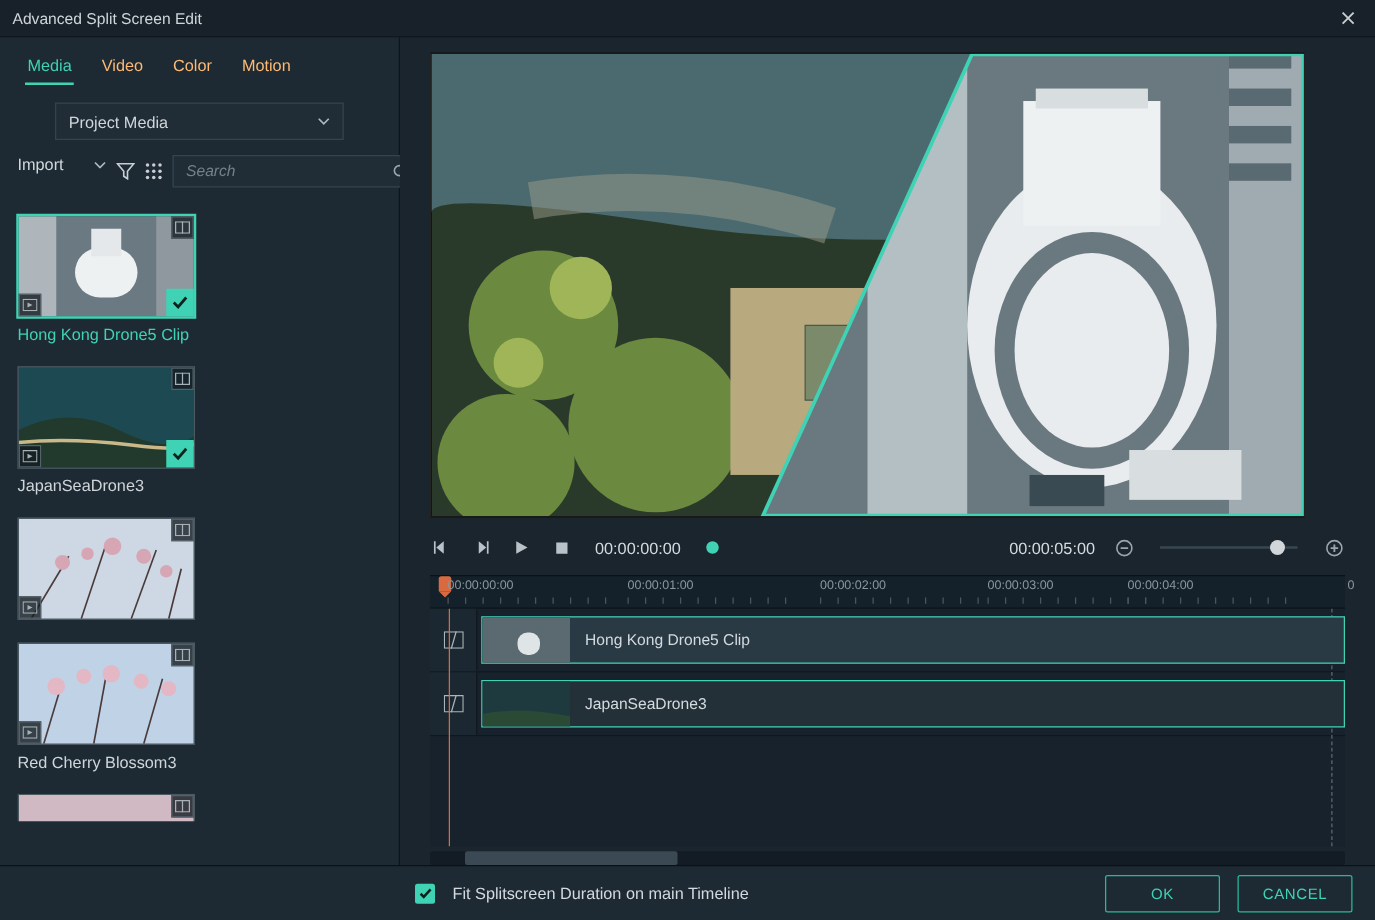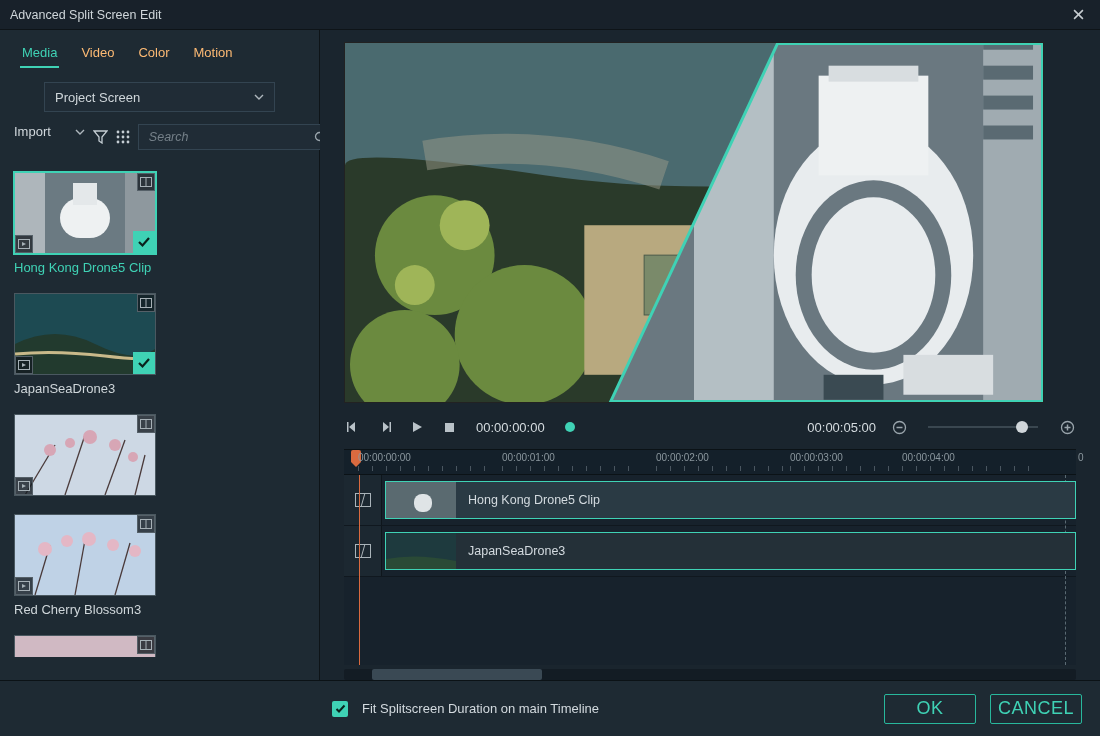--- a/index.html
+++ b/index.html
@@ -81,25 +81,25 @@
   .clip{flex:1;height:100%;position:relative;}
   .clipbar{position:absolute;left:3px;top:6px;bottom:6px;right:0;border:1px solid var(--accent);background:var(--row);display:flex;align-items:center;overflow:hidden;}
   .clipbar.two{background:var(--row2);}
   .clipthumb{width:70px;height:100%;background:#2a343c;flex-shrink:0;}
   .clipname{font-size:12.5px;color:#d3dadf;margin-left:12px;}
   .playline{position:absolute;top:0;bottom:0;left:15px;width:1px;background:#d96a3f;pointer-events:none;}
   .dashedEnd{position:absolute;top:0;bottom:0;right:10px;width:0;border-right:1px dashed #5a6a73;}
   .hscroll{height:12px;background:#131c24;margin:4px 10px 0 10px;position:relative;border-radius:2px;}
   .hscroll .bar{position:absolute;left:28px;top:0;bottom:0;width:170px;background:#3a4954;border-radius:2px;}
   
-  .footer{height:56px;background:var(--panel2);border-top:1px solid #0b1216;display:flex;align-items:center;padding:0 18px;gap:14px;}
+  .footer{height:44px;background:var(--panel2);border-top:1px solid #0b1216;display:flex;align-items:center;padding:0 18px;gap:14px;}
   .chk{width:16px;height:16px;background:var(--accent);border-radius:2px;display:flex;align-items:center;justify-content:center;color:#0a231d;}
   .footer .lbl{font-size:13px;color:#d3dadf;}
   .footer .sp{flex:1;}
-  .btn{min-width:92px;height:30px;border:1px solid var(--accent2);color:var(--accent);background:transparent;font-size:18px;letter-spacing:0.5px;display:flex;align-items:center;justify-content:center;border-radius:2px;cursor:pointer;}
+  .btn{min-width:92px;height:30px;border:1px solid var(--accent2);color:var(--accent);background:transparent;font-size:12px;letter-spacing:0.5px;display:flex;align-items:center;justify-content:center;border-radius:2px;cursor:pointer;}
   svg{display:block;}
 </style>
 </head>
 <body>
 
 <div class="window">
 
   <div class="titlebar">
     <div class="title">Advanced Split Screen Edit</div>
     <div class="close">
@@ -113,21 +113,21 @@
 
     <div class="left">
       <div class="tabs">
         <div class="tab active">Media</div>
         <div class="tab">Video</div>
         <div class="tab">Color</div>
         <div class="tab">Motion</div>
       </div>
 
       <div class="dropdown">
-        <span>Project Screen</span>
+        <span>Project Media</span>
         <span class="chev">
           <svg width="10" height="6" viewBox="0 0 10 6">
               <path d="M1 1 L5 5 L9 1" stroke="#aeb7bd" stroke-width="1.4" fill="none"></path>
             </svg>
         </span>
       </div>
 
       <div class="toolbar">
         <div class="imp">
           <span>Import</span>

